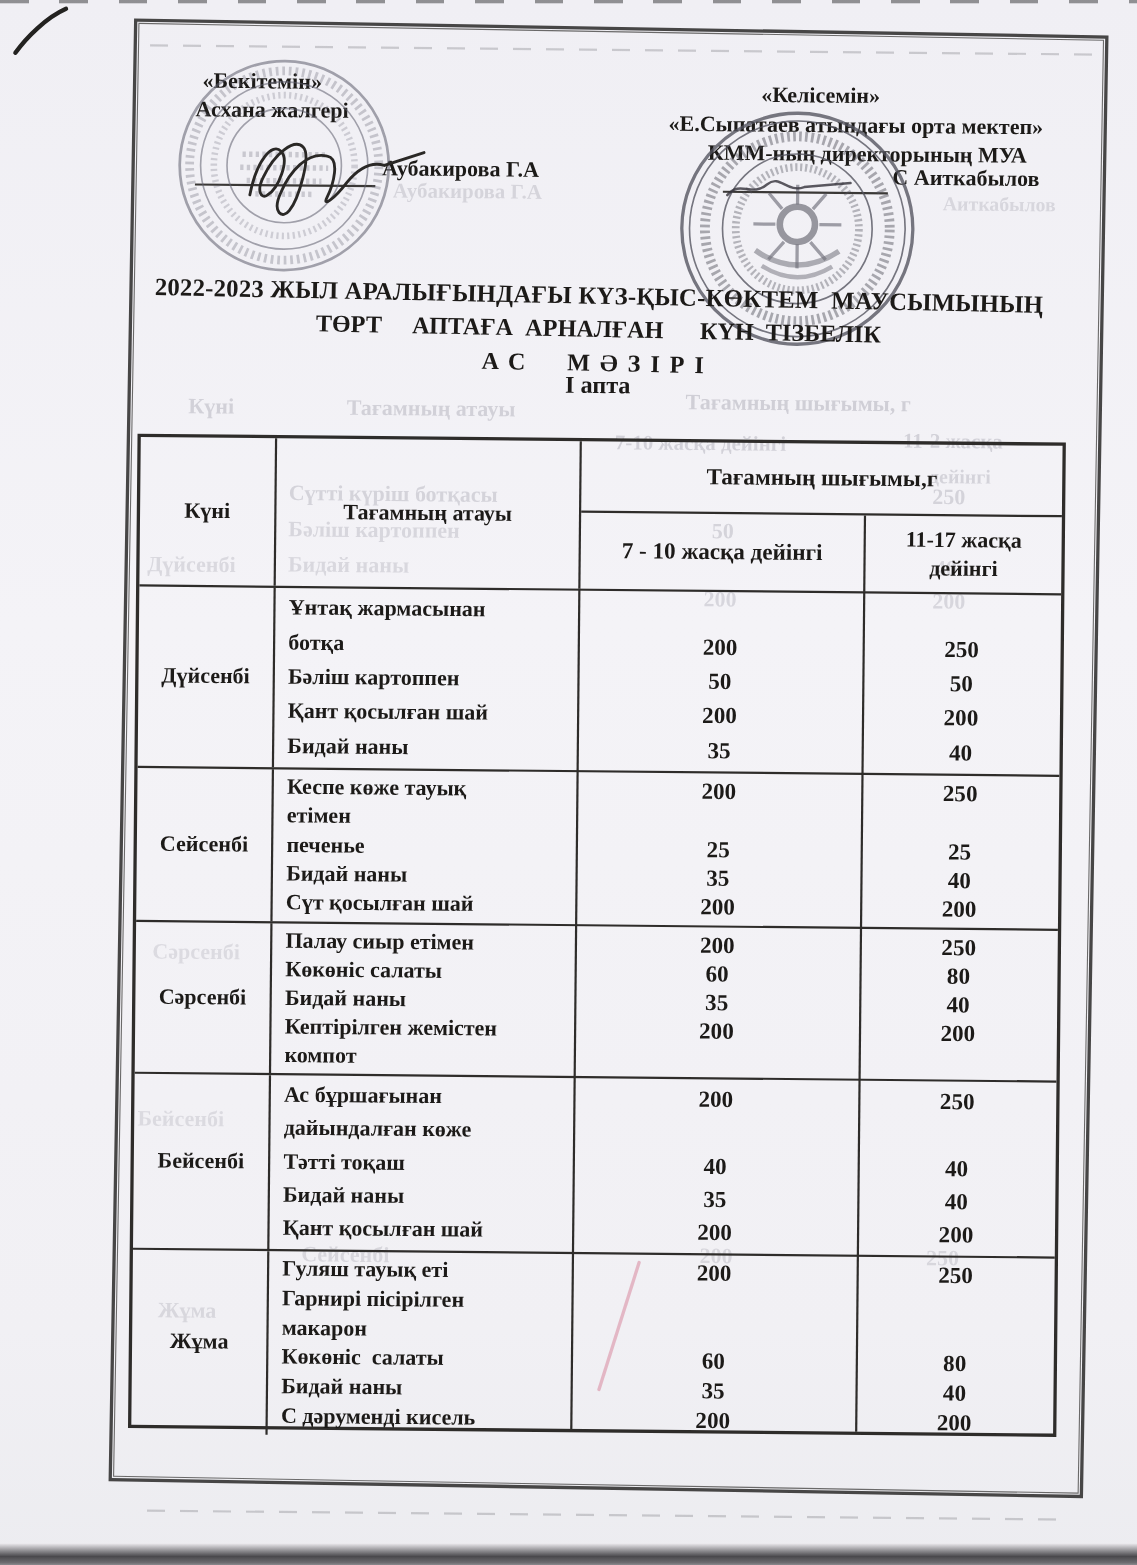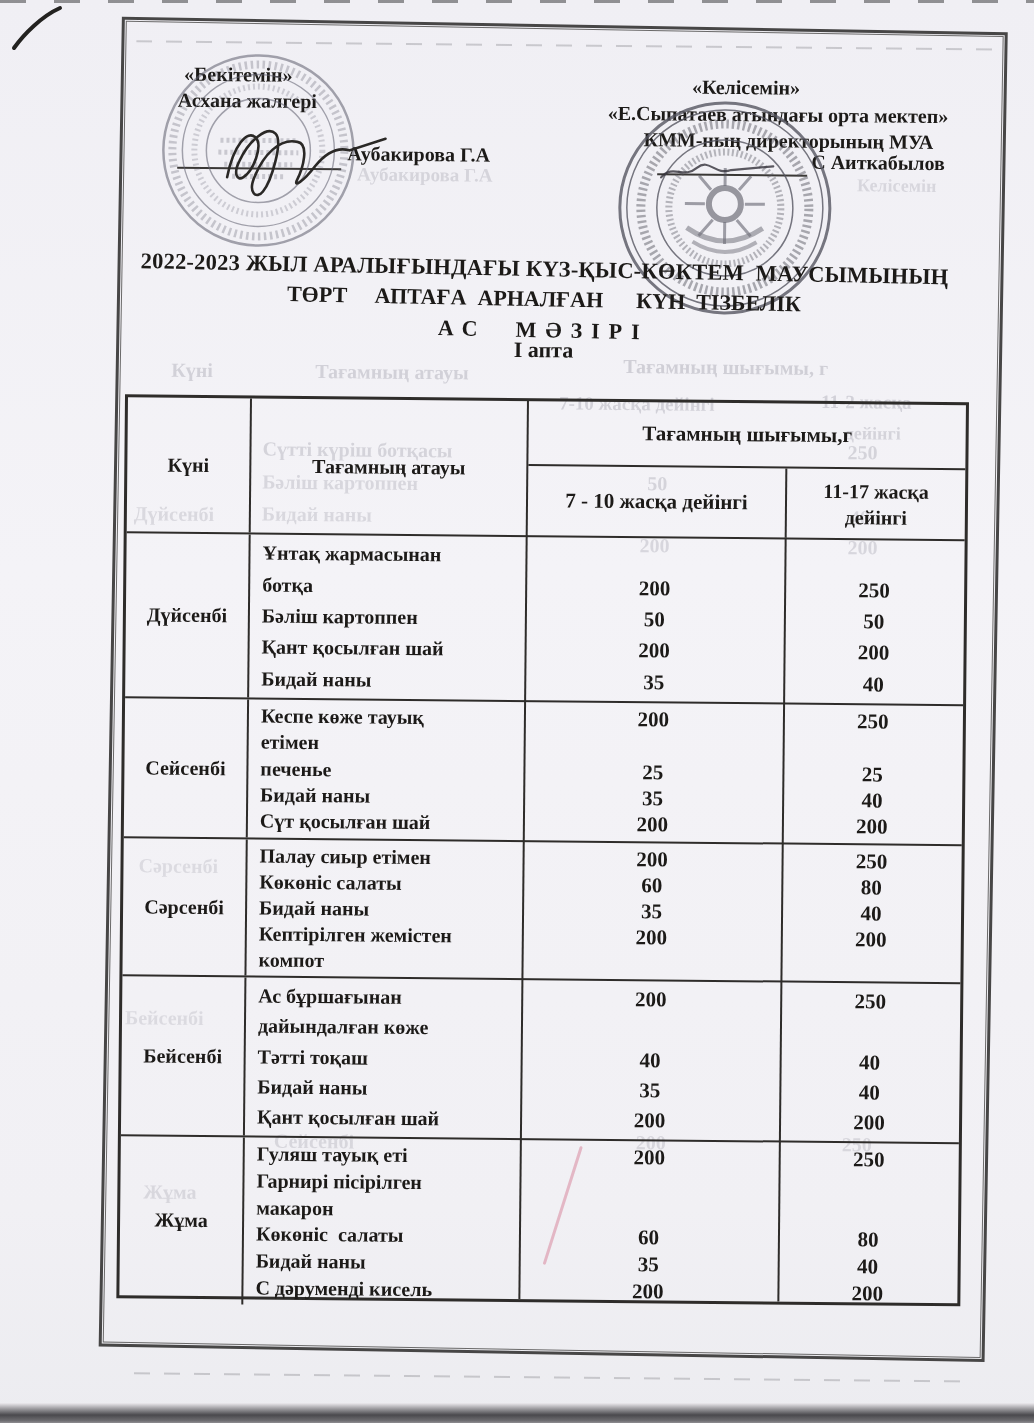--- a/index.html
+++ b/index.html
@@ -140,21 +140,21 @@
 
   <div class="title-wrap">
     <div class="title-l1">2022-2023 ЖЫЛ АРАЛЫҒЫНДАҒЫ КҮЗ-ҚЫС-КӨКТЕМ  МАУСЫМЫНЫҢ</div>
     <div class="title-l2">ТӨРТ     АПТАҒА  АРНАЛҒАН      КҮН  ТІЗБЕЛІК</div>
     <div class="title-l3">АС  МӘЗІРІ</div>
   </div>
   <div class="week">І апта</div>
 
   <div id="ghost-layer">
       <span class="ghost" style="left: 352px; top: 165px; font-size: 19px; opacity: 0.28;">Аубакирова Г.А</span>
-      <span class="ghost" style="left: 852px; top: 172px; font-size: 18px; opacity: 0.26;">Келісемін</span>
+      <span class="ghost" style="left: 852px; top: 172px; font-size: 18px; opacity: 0.26;">Аиткабылов</span>
       <span class="ghost" style="left: 168px; top: 362px; font-size: 20px; opacity: 0.32;">Күні</span>
       <span class="ghost" style="left: 312px; top: 362px; font-size: 20px; opacity: 0.32;">Тағамның атауы</span>
       <span class="ghost" style="left: 620px; top: 354px; font-size: 20px; opacity: 0.34;">Тағамның шығымы, г</span>
       <span class="ghost" style="left: 556px; top: 392px; font-size: 19px; opacity: 0.32;">7-10 жасқа дейінгі</span>
       <span class="ghost" style="left: 818px; top: 388px; font-size: 19px; opacity: 0.32;">11-2 жасқа</span>
       <span class="ghost" style="left: 842px; top: 420px; font-size: 18px; opacity: 0.3;">дейінгі</span>
       <span class="ghost" style="left: 260px; top: 440px; font-size: 20px; opacity: 0.3;">Сүтті күріш ботқасы</span>
       <span class="ghost" style="left: 260px; top: 473px; font-size: 20px; opacity: 0.27;">Бәліш картоппен</span>
       <span class="ghost" style="left: 260px; top: 505px; font-size: 20px; opacity: 0.26;">Бидай наны</span>
       <span class="ghost" style="left: 132px; top: 506px; font-size: 20px; opacity: 0.25;">Дүйсенбі</span>

